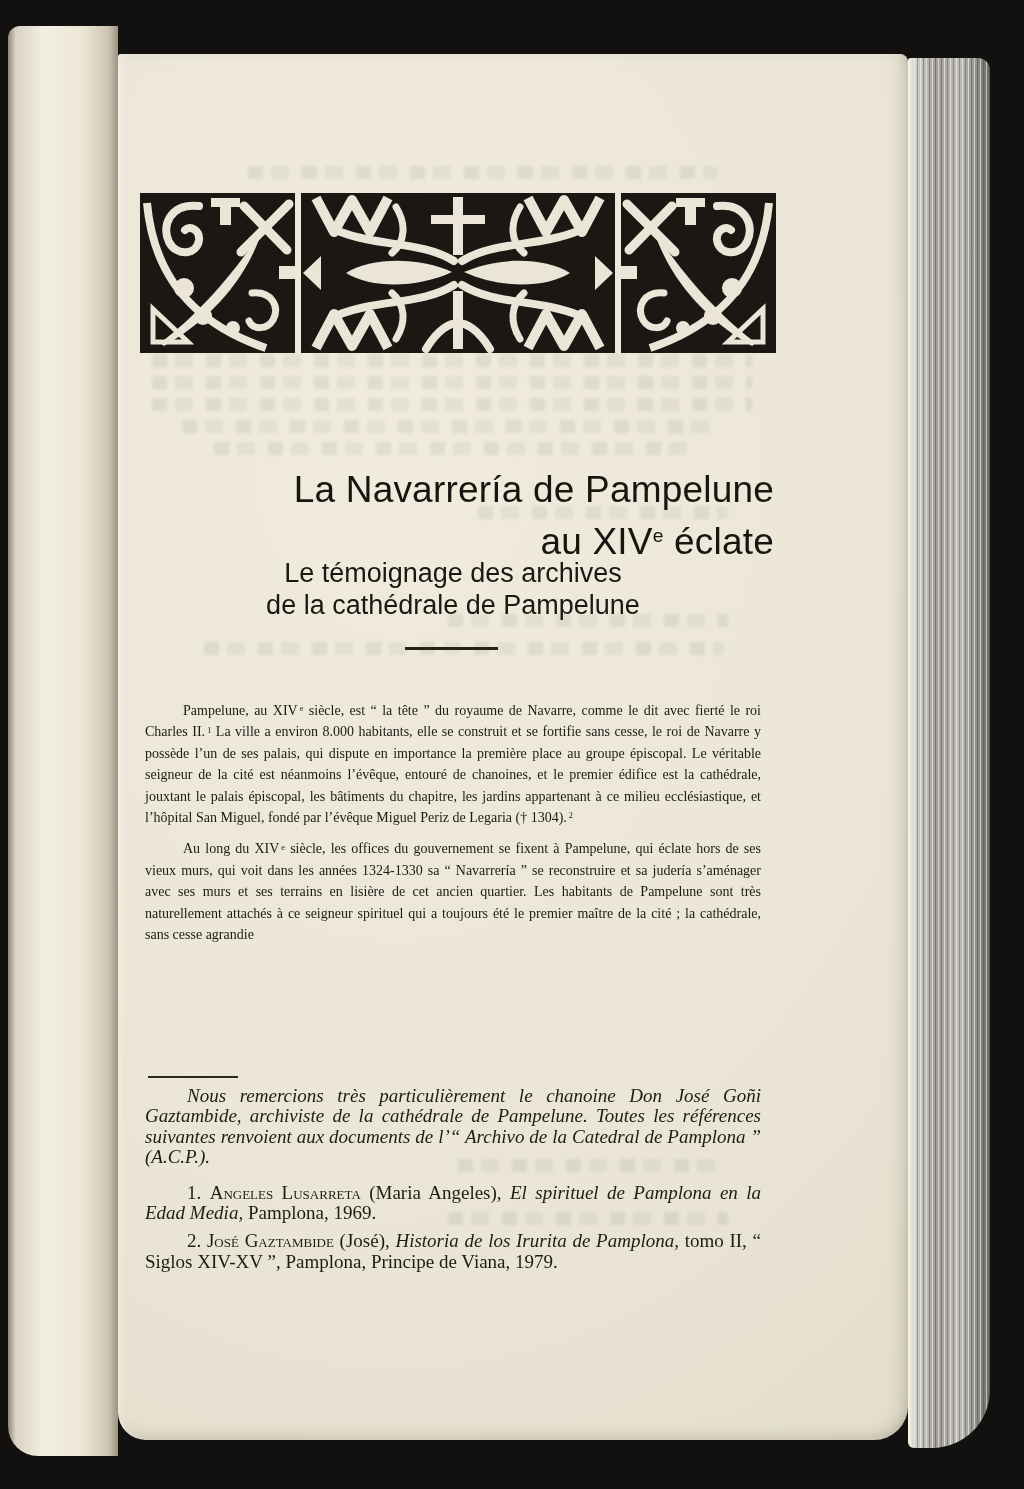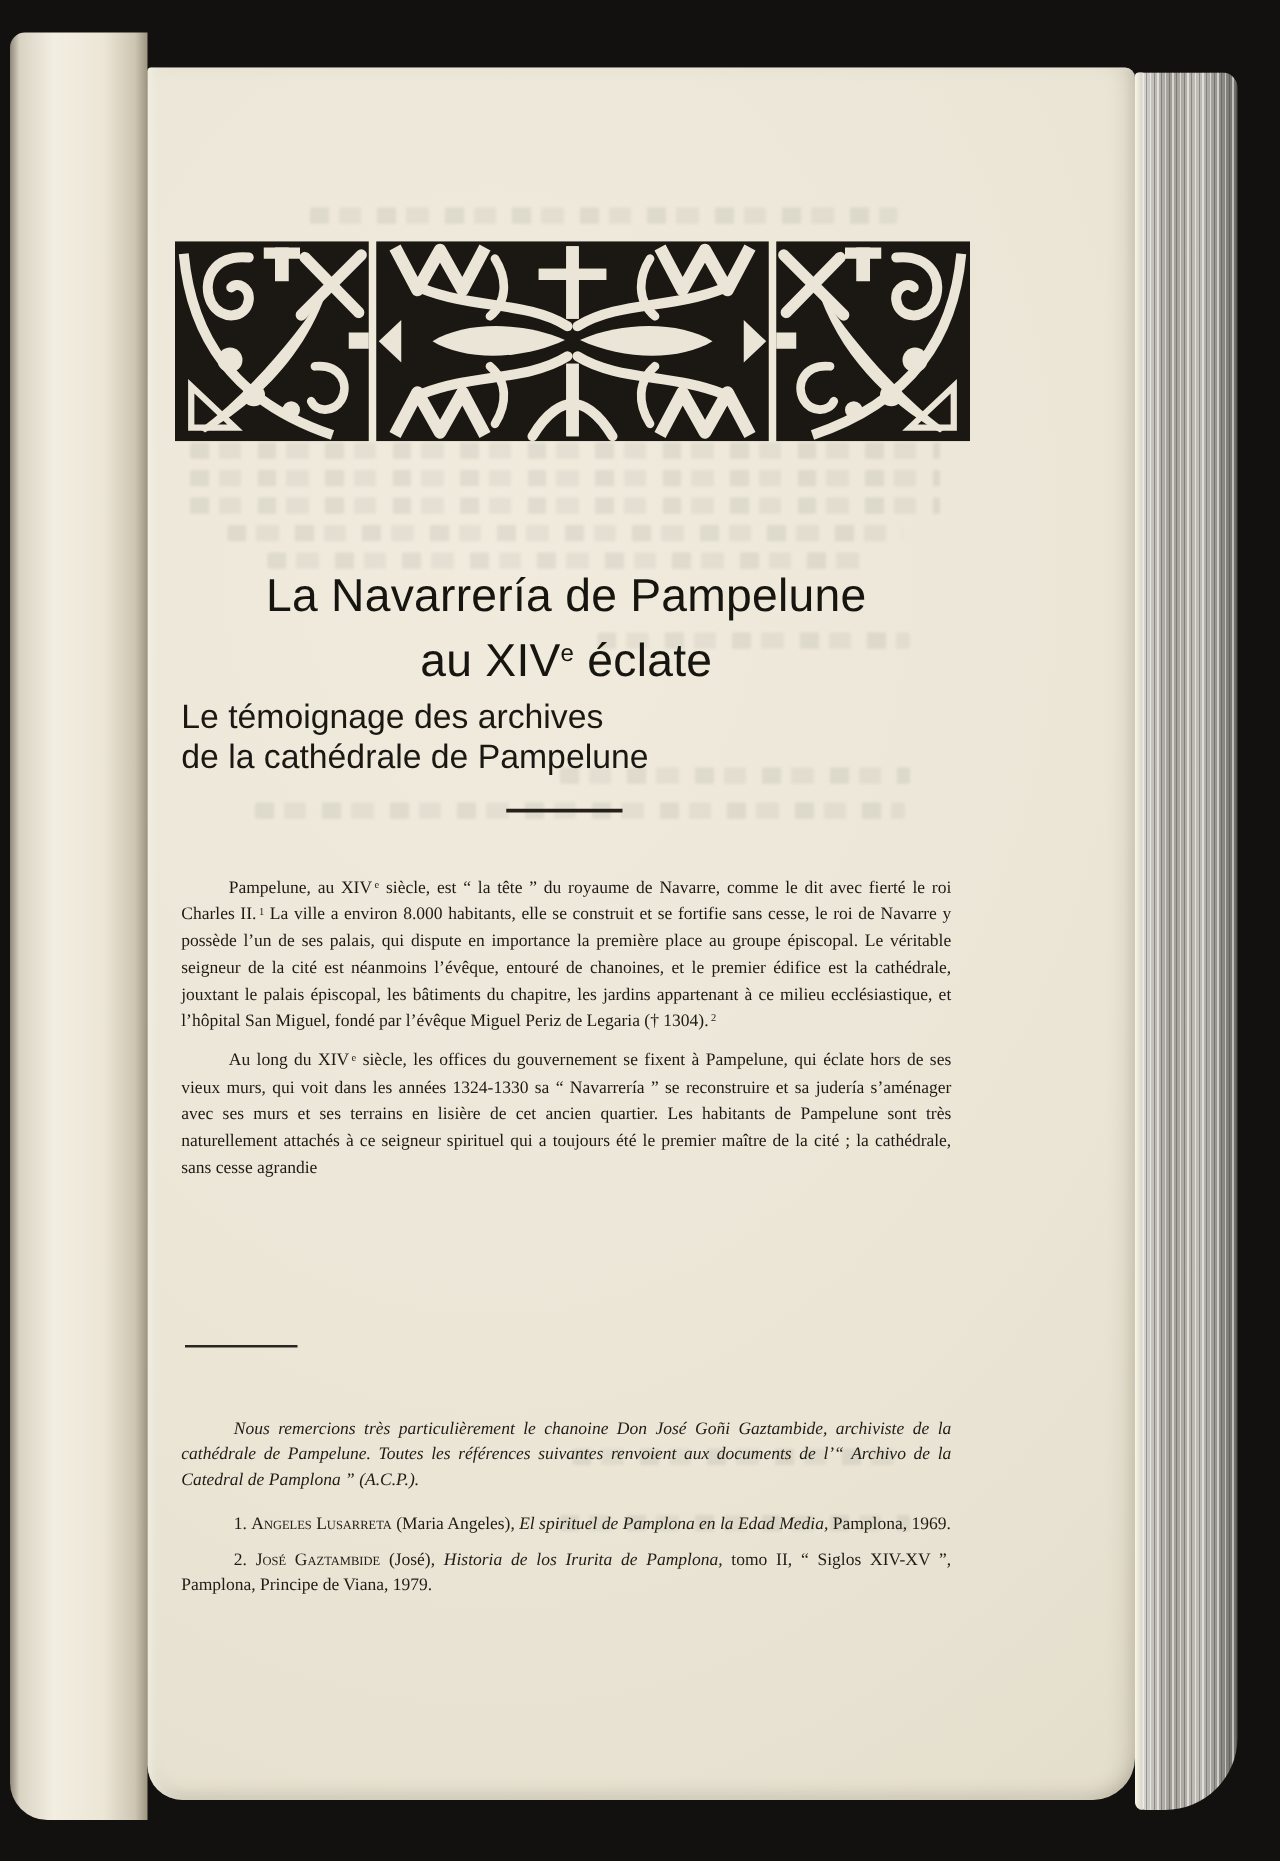--- a/index.html
+++ b/index.html
@@ -44,52 +44,52 @@
   .ghost{
     position:absolute;height:13px;z-index:0;opacity:.13;border-radius:2px;
     background:repeating-linear-gradient(90deg,
       rgba(100,102,92,.85) 0 15px, transparent 15px 23px,
       rgba(100,102,92,.6) 23px 41px, transparent 41px 54px);
     filter:blur(1.4px);
   }
   
   .ornament{position:absolute;left:22px;top:139px;width:636px;height:160px;z-index:1;}
   .title{
-    position:absolute;left:27px;top:397px;width:616px;margin:0;z-index:1;
+    position:absolute;left:27px;top:397px;width:616px;margin:13px;z-index:1;
     font-family:"Liberation Sans", sans-serif;font-weight:400;
-    font-size:37px;line-height:52px;text-align:center;color:#17150f;
+    font-size:37px;line-height:52px;text-align:right;color:#17150f;
     letter-spacing:.2px;
   }
   .title sup{font-size:52%;line-height:0;position:relative;top:-.62em;vertical-align:baseline;}
   .subtitle{
     position:absolute;left:27px;top:503px;width:616px;margin:0;z-index:1;
     font-family:"Liberation Sans", sans-serif;font-weight:400;
-    font-size:27px;line-height:32px;color:#1b1813;
+    font-size:27px;line-height:32px;text-align:center;color:#1b1813;
   }
   .title-rule{
     position:absolute;left:287px;top:593px;width:93px;height:3px;
     background:#24211b;z-index:1;
   }
   .body-text{
     position:absolute;left:27px;top:646px;width:616px;z-index:1;
     font-size:14px;line-height:21.4px;color:#1d1a15;
     text-align:justify;
   }
   .body-text p{margin:0 0 10px 0;text-indent:38px;}
   .body-text sup, .footnotes sup{
     font-size:60%;line-height:0;position:relative;top:-.45em;vertical-align:baseline;
     margin-left:2px;
   }
   .fn-rule{
     position:absolute;left:30px;top:1022px;width:90px;height:2px;
     background:#2a2620;z-index:1;
   }
   .footnotes{
-    position:absolute;left:27px;top:1080px;width:616px;z-index:1;
-    font-size:14px;line-height:20.4px;color:#1f1c16;text-align:justify;
+    position:absolute;left:27px;top:1032px;width:616px;z-index:1;
+    font-size:19px;line-height:20.4px;color:#1f1c16;text-align:justify;
   }
   .footnotes p{margin:0 0 8px 0;text-indent:42px;}
   .footnotes p.thanks{font-style:italic;margin-bottom:15px;}
   .it{font-style:italic;}
   .sc{font-variant:small-caps;}
 </style>
 </head>
 <body>
 
 <div class="facing-edge"></div>

